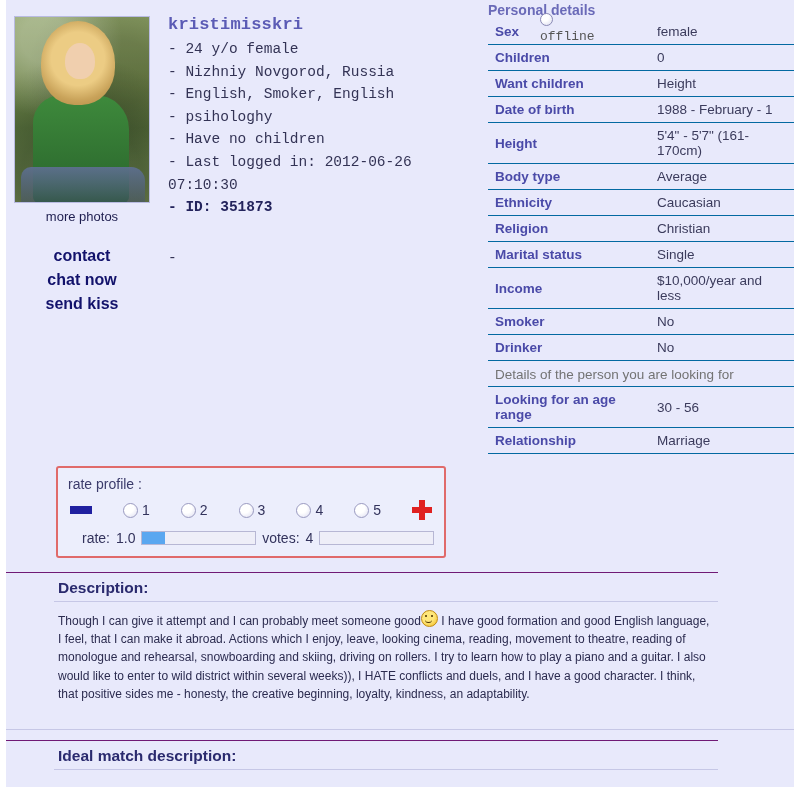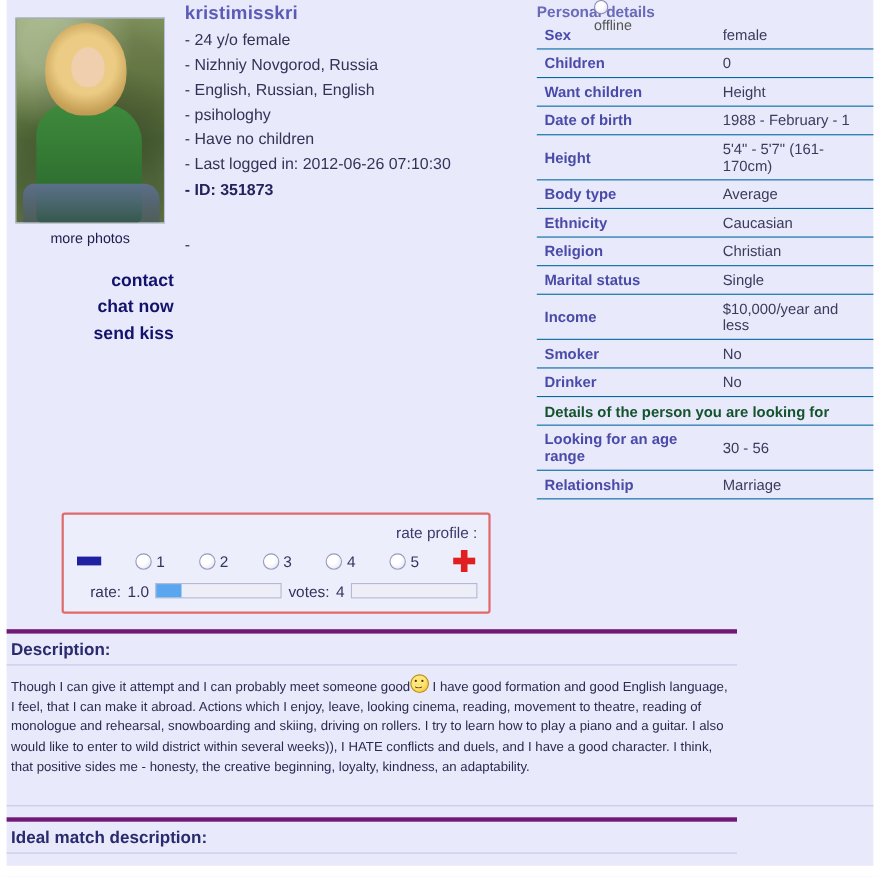--- a/index.html
+++ b/index.html
@@ -88,34 +88,35 @@
     border-radius: 10px 14px 0 0;
     opacity: .95;
   }
   .more-photos {
     margin-top: 6px;
     font-size: 13px;
     color: #1d1d4e;
   }
   .actions {
     margin-top: 20px;
-    text-align: right;
+    text-align: center;
     line-height: 1.5;
   }
   .actions a {
     display: block;
     color: #12126b;
     font-size: 16px;
     font-weight: bold;
     text-decoration: none;
   }
   .col-info {
     flex: 1 1 auto;
     padding-left: 10px;
-    padding-top: 2px;
+    padding-top: 15px;
+    font-family: Liberation Mono, monospace;
   }
   .username {
     color: #5b5bb5;
     font-size: 17px;
     font-weight: bold;
     margin: 0 0 4px 0;
     letter-spacing: .2px;
   }
   ul.facts {
     list-style: none;
@@ -161,22 +162,22 @@
   }
   table.details td.k {
     width: 148px;
     color: #4a4aa8;
     font-weight: bold;
   }
   table.details td.v {
     color: #3b3b5c;
   }
   table.details tr.section td {
-    color: #14532d;
-    font-weight: bold;
+    color: #737373;
+    font-weight: normal;
     padding: 6px 7px 4px;
   }
   .online-radio {
     position: absolute;
     left: 372px;
     top: -2px;
     font-size: 13px;
     color: #555;
   }
   .radio-dot {
@@ -197,21 +198,21 @@
   .rate-box {
     margin: 12px 0 0 50px;
     width: 390px;
     border: 2px solid #e06a6a;
     background: #eceefc;
     border-radius: 3px;
     padding: 8px 10px 10px;
     box-sizing: border-box;
   }
   .rate-title {
-    text-align: right;
+    text-align: left;
     color: #3b3b6b;
     font-size: 14px;
     margin-bottom: 8px;
   }
   .rate-row {
     display: flex;
     align-items: center;
     justify-content: space-between;
     padding: 0 2px;
   }
@@ -241,20 +242,21 @@
   }
   .rbtn {
     display: inline-block;
     width: 13px; height: 13px;
     border-radius: 50%;
     border: 1px solid #9a9ac0;
     background: radial-gradient(circle at 36% 32%, #ffffff 0 40%, #dcdcf0 100%);
   }
   .meters {
     display: flex;
+    align-items: center;
     margin-top: 10px;
     font-size: 14px;
     color: #33335c;
     gap: 6px;
     padding-left: 14px;
   }
   .meter-label { white-space: nowrap; }
   .bar {
     height: 12px;
     background: #eeeef8;
@@ -264,21 +266,22 @@
   }
   .bar > span {
     display: block;
     height: 100%;
     background: #5aa7f0;
   }
   
   .sec {
     width: 664px;
     margin-top: 14px;
-    border-top: 4px solid #701a75;
+    border-top: 1px solid #701a75;
+    padding-left: 48px;
   }
   .sec h3 {
     margin: 0;
     padding: 6px 4px 4px 4px;
     font-size: 15.5px;
     color: #2a2a6e;
     border-bottom: 1px solid #c6c7e6;
   }
   .sec p {
     margin: 0;
@@ -343,21 +346,21 @@
     <div class="col-info">
       <div style="position:relative;height:0">
         <div class="online-radio">
           <span class="radio-dot"></span><span>offline</span>
         </div>
       </div>
       <div class="username">kristimisskri</div>
       <ul class="facts">
         <li>24 y/o female</li>
         <li>Nizhniy Novgorod, Russia</li>
-        <li>English, Russian, English</li>
+        <li>English, Smoker, English</li>
         <li>psihologhy</li>
         <li>Have no children</li>
         <li>Last logged in: 2012-06-26 07:10:30</li>
         <li class="idline">ID: 351873</li>
       </ul>
       <div class="dash-gap">-</div>
     </div>
 
     <div class="col-details">
       <div class="det-title">Personal details</div>

